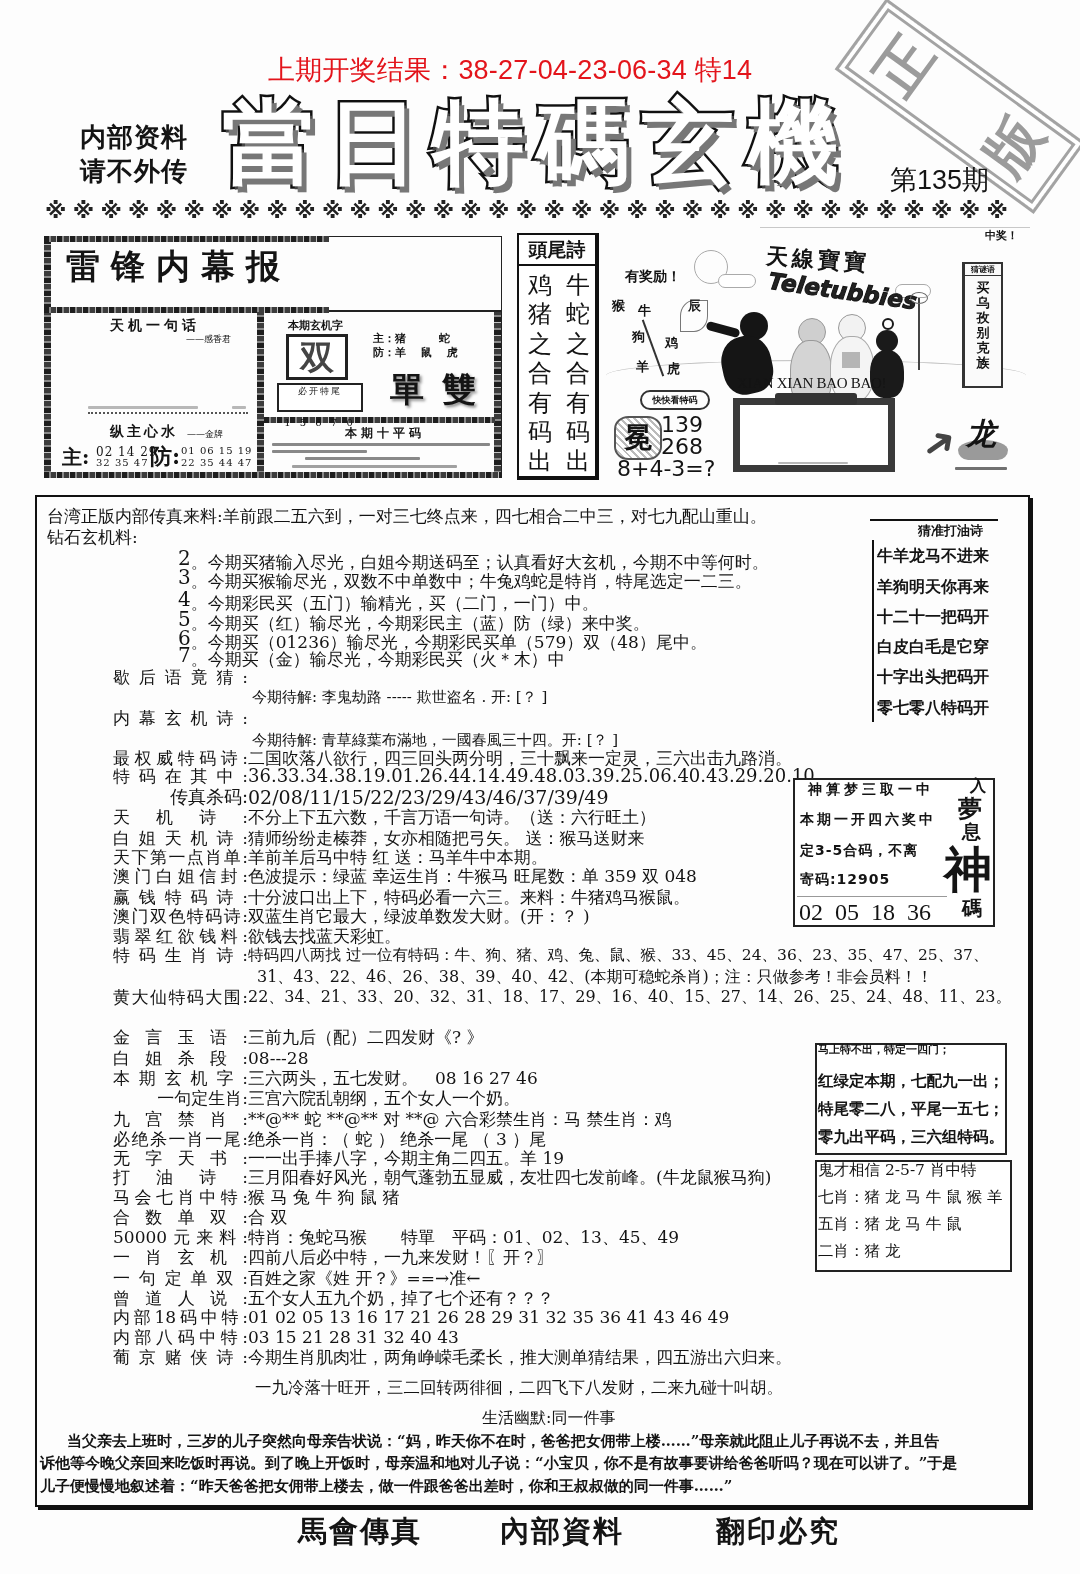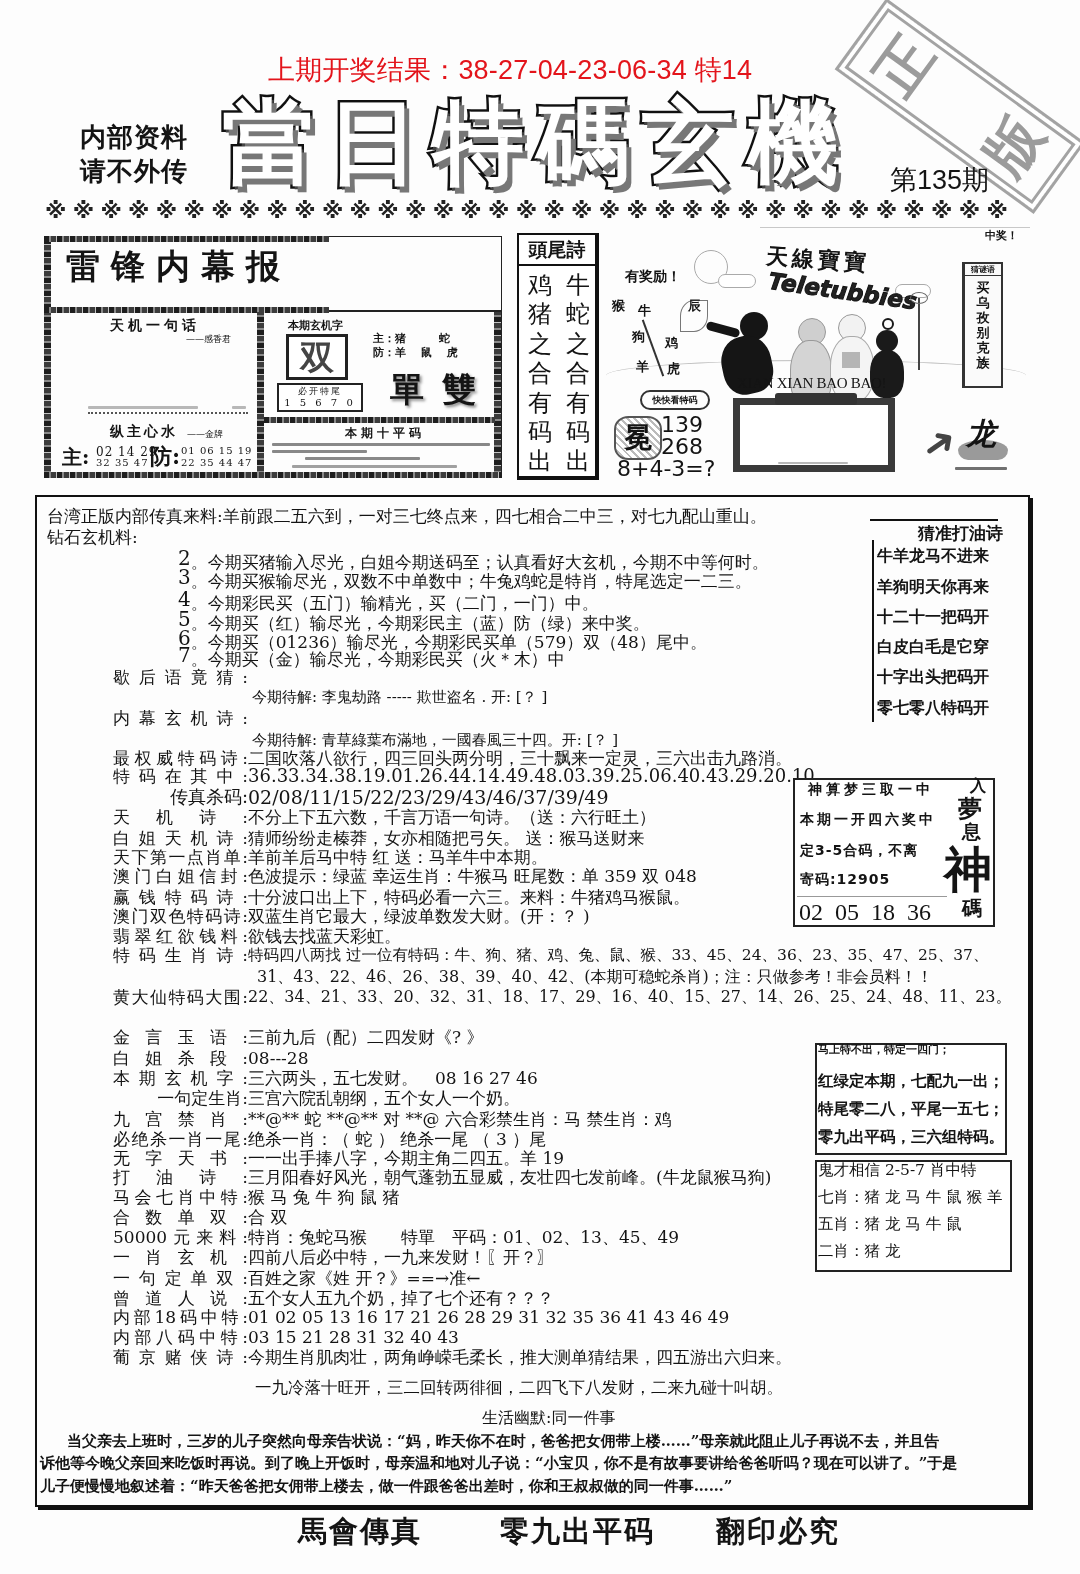--- a/index.html
+++ b/index.html
@@ -100,21 +100,21 @@
   <div class="abs" style="left:96px;top:445px;font-size:12px;letter-spacing:1px;">02 14 29</div>
   <div class="abs" style="left:96px;top:457px;font-size:10px;letter-spacing:1px;">32 35 47</div>
   <div class="abs small-bold" style="left:150px;top:442px;font-size:22px;">防:</div>
   <div class="abs" style="left:181px;top:445px;font-size:10px;letter-spacing:1px;">01 06 15 19</div>
   <div class="abs" style="left:181px;top:457px;font-size:10px;letter-spacing:1px;">22 35 44 47</div>
 
   <div class="abs small-bold" style="left:288px;top:318px;font-size:11px;">本期玄机字</div>
   <div class="box-sq" style="left:286px;top:334px;width:56px;height:40px;text-align:center;font-size:34px;line-height:40px;color:#444;font-weight:bold;font-family:'DejaVu Sans',sans-serif;">双</div>
   <div class="box-sq" style="left:277px;top:383px;width:82px;height:25px;border-width:2px;">
     <div style="text-align:center;font-size:9px;line-height:12px;letter-spacing:2px;">必开特尾</div>
-    <div style="text-align:center;font-size:10px;line-height:12px;letter-spacing:3px;">1 5 6 7 0</div>
+    <div style="text-align:center;font-size:10px;line-height:12px;letter-spacing:3px;margin-top:20px;">1 5 6 7 0</div>
   </div>
   <div class="abs small-bold" style="left:373px;top:331px;font-size:11px;text-align:center;">主：猪　　　蛇</div>
   <div class="abs small-bold" style="left:373px;top:345px;font-size:11px;">防：羊　 鼠　 虎</div>
   <div class="odd-even" style="left:390px;">單</div>
   <div class="odd-even" style="left:442px;">雙</div>
 
   <div class="abs small-bold" style="left:345px;top:425px;font-size:12px;letter-spacing:4px;">本期十平码</div>
   <div class="blur" style="left:272px;top:443px;width:218px;background:#555;"></div>
   <div class="blur" style="left:272px;top:450px;width:95px;background:#555;"></div>
   <div class="blur" style="left:305px;top:457px;width:115px;background:#555;"></div>
@@ -248,21 +248,21 @@
   <div class="row" style="left:113px;top:1246px;"><span class="lbl">一肖玄机:</span><span class="val">四前八后必中特，一九来发财！〖开？〗</span></div>
   <div class="row" style="left:113px;top:1267px;"><span class="lbl">一句定单双:</span><span class="val">百姓之家《姓 开？》==→准←</span></div>
   <div class="row" style="left:113px;top:1287px;"><span class="lbl">曾道人说:</span><span class="val">五个女人五九个奶，掉了七个还有？？？</span></div>
   <div class="row" style="left:113px;top:1306px;"><span class="lbl">内部18码中特:</span><span class="val">01 02 05 13 16 17 21 26 28 29 31 32 35 36 41 43 46 49</span></div>
   <div class="row" style="left:113px;top:1326px;"><span class="lbl">内部八码中特:</span><span class="val">03 15 21 28 31 32 40 43</span></div>
   <div class="row" style="left:113px;top:1346px;"><span class="lbl">葡京赌侠诗:</span><span class="val">今期生肖肌肉壮，两角峥嵘毛柔长，推大测单猜结果，四五游出六归来。</span></div>
   <div class="row" style="left:255px;top:1377px;font-size:16.5px;">一九冷落十旺开，三二回转两徘徊，二四飞下八发财，二来九碰十叫胡。</div>
 
   <div class="abs" style="left:870px;top:519px;width:128px;height:2px;background:#111;"></div>
   <div class="abs" style="left:872px;top:540px;width:2px;height:182px;background:#111;"></div>
-  <div class="abs small-bold" style="left:918px;top:522px;font-size:17px;">猜准打油诗</div>
+  <div class="abs small-bold" style="left:918px;top:522px;font-size:13px;">猜准打油诗</div>
   <div class="sb-line" style="left:877px;top:546px;">牛羊龙马不进来</div>
   <div class="sb-line" style="left:877px;top:577px;">羊狗明天你再来</div>
   <div class="sb-line" style="left:877px;top:607px;">十二十一把码开</div>
   <div class="sb-line" style="left:877px;top:637px;">白皮白毛是它穿</div>
   <div class="sb-line" style="left:877px;top:667px;">十字出头把码开</div>
   <div class="sb-line" style="left:877px;top:698px;">零七零八特码开</div>
 
   <div class="sbox" style="left:793px;top:778px;width:198px;height:145px;"></div>
   <div class="dream-line" style="left:808px;top:781px;">神算梦三取一中</div>
   <div class="dream-line" style="left:800px;top:811px;letter-spacing:3px;">本期一开四六奖中</div>
@@ -287,15 +287,15 @@
   <div class="sb-line" style="left:818px;top:1187px;font-size:15.5px;font-weight:normal;">七肖：猪 龙 马 牛 鼠 猴 羊</div>
   <div class="sb-line" style="left:818px;top:1214px;font-size:15.5px;font-weight:normal;">五肖：猪 龙 马 牛 鼠</div>
   <div class="sb-line" style="left:818px;top:1241px;font-size:15.5px;font-weight:normal;">二肖：猪 龙</div>
 
   <div class="hum" style="left:482px;top:1407px;font-size:16px;font-weight:normal;">生活幽默:同一件事</div>
   <div class="hum" style="left:67px;top:1430px;">当父亲去上班时，三岁的儿子突然向母亲告状说：“妈，昨天你不在时，爸爸把女佣带上楼……”母亲就此阻止儿子再说不去，并且告</div>
   <div class="hum" style="left:40px;top:1452px;">诉他等今晚父亲回来吃饭时再说。到了晚上开饭时，母亲温和地对儿子说：“小宝贝，你不是有故事要讲给爸爸听吗？现在可以讲了。”于是</div>
   <div class="hum" style="left:40px;top:1475px;">儿子便慢慢地叙述着：“昨天爸爸把女佣带上楼去，做一件跟爸爸出差时，你和王叔叔做的同一件事……”</div>
 
   <div class="foot" style="left:298px;">馬會傳真</div>
-  <div class="foot" style="left:500px;">零九出平码</div>
+  <div class="foot" style="left:500px;">內部資料</div>
   <div class="foot" style="left:688px;margin-left:28px;">翻印必究</div>
 </div>
 
 </body></html>

